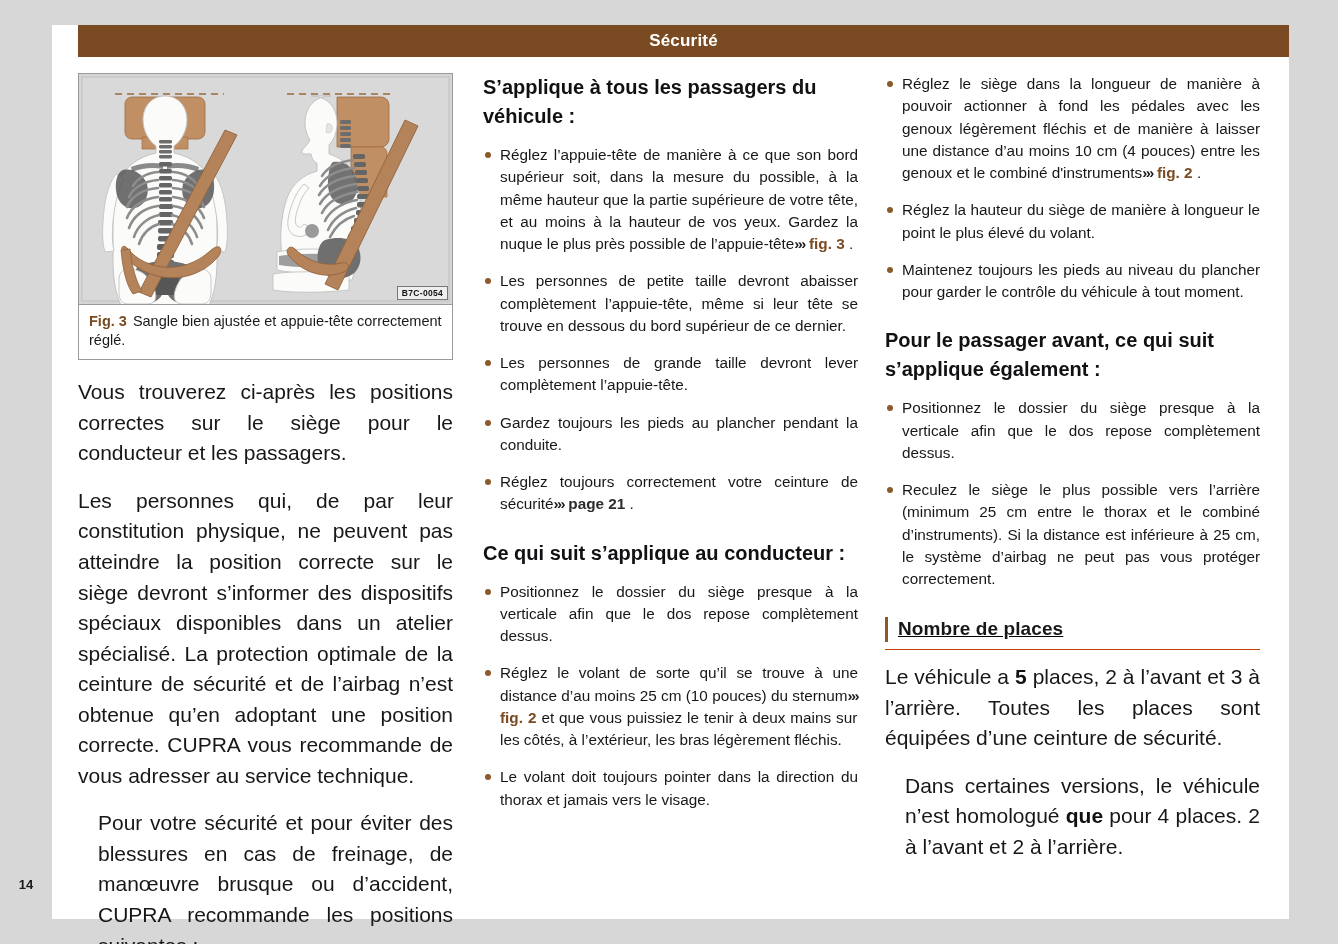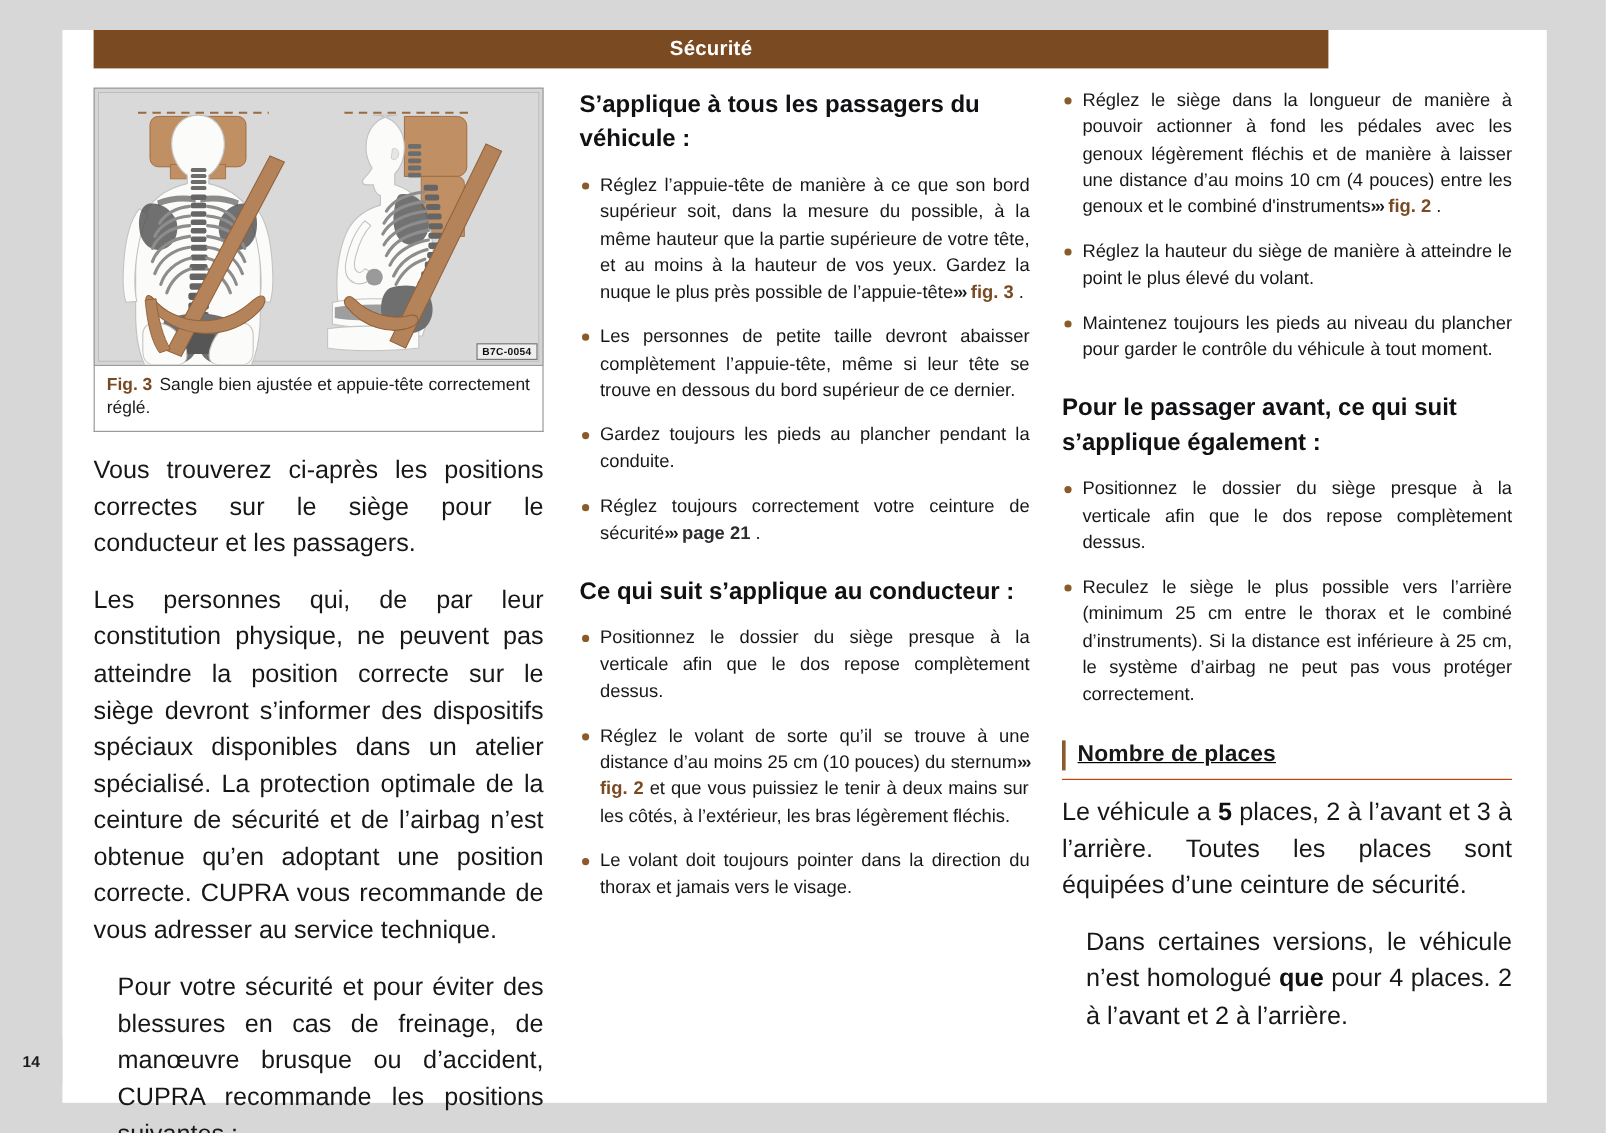--- a/index.html
+++ b/index.html
@@ -15,21 +15,21 @@
     position: absolute;
     left: 52px; top: 25px;
     width: 1237px; height: 894px;
     background: #ffffff;
   }
 
   
   #header-bar {
     position: absolute;
     left: 26px; top: 0px;
-    width: 1029px; height: 32px;
+    width: 1211px; height: 32px;
     background: #7a4b22;
     color: #ffffff;
     font-size: 17px;
     font-weight: bold;
     display: flex;
     align-items: center;
     justify-content: center;
     letter-spacing: .2px;
   }
 
@@ -379,36 +379,37 @@
       <p class="body">Les personnes qui, de par leur constitution physique, ne peuvent pas atteindre la position correcte sur le siège devront s’informer des dispositifs spéciaux disponibles dans un atelier spécialisé. La protection optimale de la ceinture de sécurité et de l’airbag n’est obtenue qu’en adoptant une position correcte. CUPRA vous recommande de vous adresser au service technique.</p>
       <p class="body">Pour votre sécurité et pour éviter des blessures en cas de freinage, de manœuvre brusque ou d’accident, CUPRA recommande les positions suivantes :</p>
     </div>
   </div>
 
   <div class="col" id="col-mid">
     <h3 class="subhead">S’applique à tous les passagers du véhicule :</h3>
     <ul class="bullets" id="mid-bullets-1">
         <li><span class="bullet-dot"></span><span>Réglez l’appuie-tête de manière à ce que son bord supérieur soit, dans la mesure du possible, à la même hauteur que la partie supérieure de votre tête, et au moins à la hauteur de vos yeux. Gardez la nuque le plus près possible de l’appuie-tête</span><span class="chev">›››</span><span class="xref"> fig. 3 </span><span>.</span></li>
         <li><span class="bullet-dot"></span><span>Les personnes de petite taille devront abaisser complètement l’appuie-tête, même si leur tête se trouve en dessous du bord supérieur de ce dernier.</span></li>
+        <li><span class="bullet-dot"></span><span>Les personnes de grande taille devront lever complètement l’appuie-tête.</span></li>
         <li><span class="bullet-dot"></span><span>Gardez toujours les pieds au plancher pendant la conduite.</span></li>
         <li><span class="bullet-dot"></span><span>Réglez toujours correctement votre ceinture de sécurité</span><span class="chev">›››</span><span class="xref-dark"> page 21 </span><span>.</span></li>
       </ul>
 
     <h3 class="subhead spaced">Ce qui suit s’applique au conducteur :</h3>
     <ul class="bullets" id="mid-bullets-2">
         <li><span class="bullet-dot"></span><span>Positionnez le dossier du siège presque à la verticale afin que le dos repose complètement dessus.</span></li>
         <li><span class="bullet-dot"></span><span>Réglez le volant de sorte qu’il se trouve à une distance d’au moins 25 cm (10 pouces) du sternum</span><span class="chev">›››</span><span class="xref"> fig. 2 </span><span> et que vous puissiez le tenir à deux mains sur les côtés, à l’extérieur, les bras légèrement fléchis.</span></li>
         <li><span class="bullet-dot"></span><span>Le volant doit toujours pointer dans la direction du thorax et jamais vers le visage.</span></li>
       </ul>
   </div>
 
   <div class="col" id="col-right">
     <ul class="bullets" id="right-bullets-1">
         <li><span class="bullet-dot"></span><span>Réglez le siège dans la longueur de manière à pouvoir actionner à fond les pédales avec les genoux légèrement fléchis et de manière à laisser une distance d’au moins 10 cm (4 pouces) entre les genoux et le combiné d'instruments</span><span class="chev">›››</span><span class="xref"> fig. 2 </span><span>.</span></li>
-        <li><span class="bullet-dot"></span><span>Réglez la hauteur du siège de manière à atteindre le point le plus élevé du volant.</span></li>
+        <li><span class="bullet-dot"></span><span>Réglez la hauteur du siège de manière à longueur le point le plus élevé du volant.</span></li>
         <li><span class="bullet-dot"></span><span>Maintenez toujours les pieds au niveau du plancher pour garder le contrôle du véhicule à tout moment.</span></li>
       </ul>
 
     <h3 class="subhead spaced">Pour le passager avant, ce qui suit s’applique également :</h3>
     <ul class="bullets" id="right-bullets-2">
         <li><span class="bullet-dot"></span><span>Positionnez le dossier du siège presque à la verticale afin que le dos repose complètement dessus.</span></li>
         <li><span class="bullet-dot"></span><span>Reculez le siège le plus possible vers l’arrière (minimum 25 cm entre le thorax et le combiné d’instruments). Si la distance est inférieure à 25 cm, le système d’airbag ne peut pas vous protéger correctement.</span></li>
       </ul>
 
     <div class="section-head">

